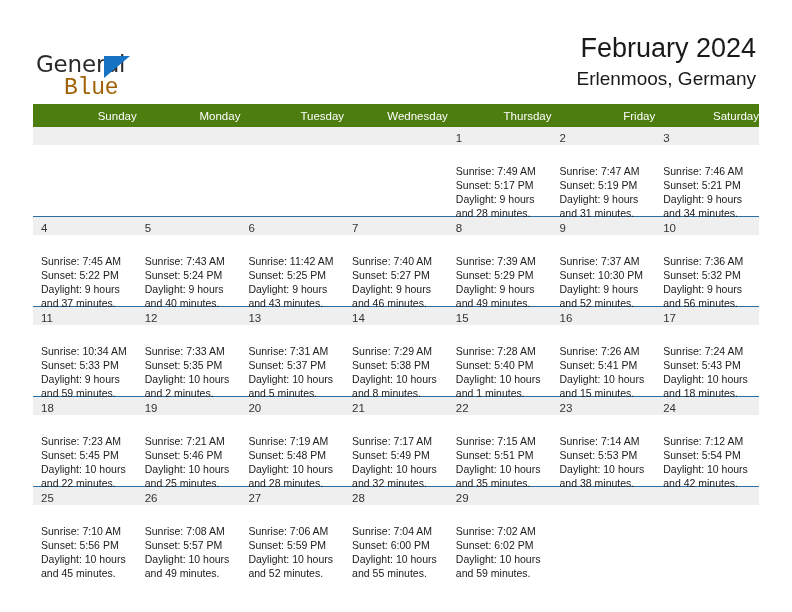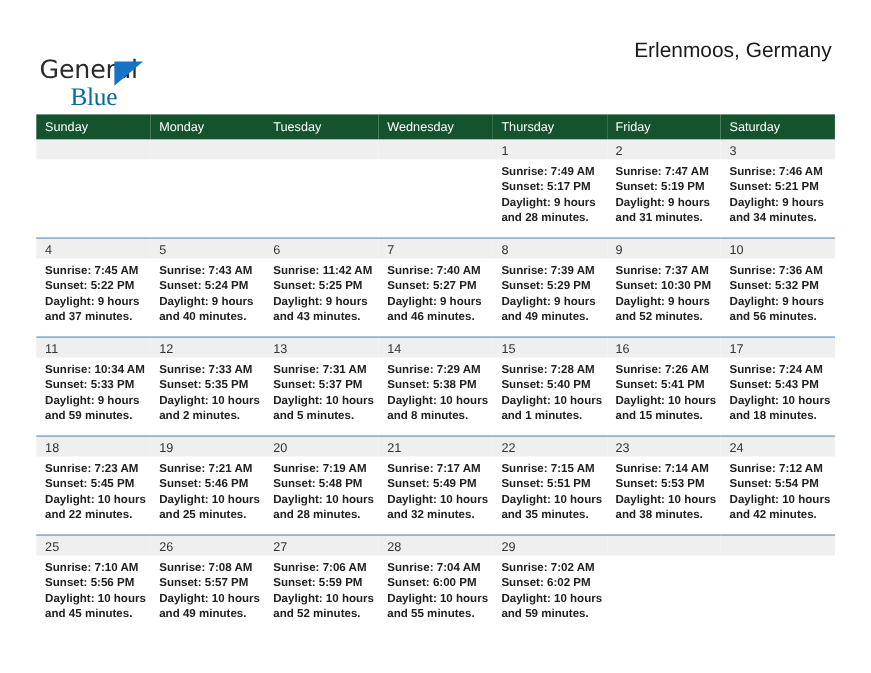--- a/index.html
+++ b/index.html
@@ -50,22 +50,22 @@
     top: 5px;
     width: 0; height: 0;
     border-left: 26px solid #1773c4;
     border-bottom: 22px solid transparent;
   }
   .brand-blue {
     position: absolute;
     left: 28px; top: 24px;
     font-size: 23px;
     letter-spacing: -0.2px;
-    color: #0369a1;
-    font-family: Liberation Serif, serif;
+    color: #a16207;
+    font-family: Liberation Mono, monospace;
     line-height: 26px;
   }
   .title-wrap {
     position: absolute;
     right: 36px;
     top: 32px;
     text-align: right;
   }
   .cal-title {
     font-size: 27px;
@@ -85,25 +85,25 @@
   
   .calendar {
     position: absolute;
     left: 33px;
     top: 104px;
     width: 726px;
     border-collapse: collapse;
     table-layout: fixed;
   }
   .calendar th {
-    background: #14532d;
+    background: #4d7c0f;
     color: #ffffff;
     font-size: 11.5px;
     font-weight: normal;
-    text-align: left;
+    text-align: right;
     padding: 5px 0 5px 8px;
     height: 13px;
     border: none;
   }
   .calendar td {
     width: 103.7px;
     padding: 0;
     vertical-align: top;
     border: none;
     background: #ffffff;
@@ -124,22 +124,21 @@
     height: 18px;
     box-sizing: border-box;
     padding: 1px 0 0 8px;
   }
   .daynum {
     font-size: 11.5px;
     color: #333333;
     line-height: 16px;
   }
   .cell-body {
-    padding: 4px 6px 0 8px;
-    font-weight: bold;
+    padding: 19px 6px 0 8px;
   }
   .cell-line {
     font-size: 10.5px;
     line-height: 14px;
     color: #202020;
     white-space: nowrap;
   }
   .empty .daynum-strip {
     background: #efefef;
   }
@@ -151,20 +150,21 @@
 
   <div class="top">
 
     <div class="brand">
       <span class="brand-general">General</span>
       <span class="brand-tri"></span>
       <span class="brand-blue">Blue</span>
     </div>
 
     <div class="title-wrap">
+      <div class="cal-title">February 2024</div>
       <div class="cal-sub">Erlenmoos, Germany</div>
     </div>
 
   </div>
 
   <table class="calendar">
     <thead>
       <tr id="weekday-row">
           <th>Sunday</th>
           <th>Monday</th>

